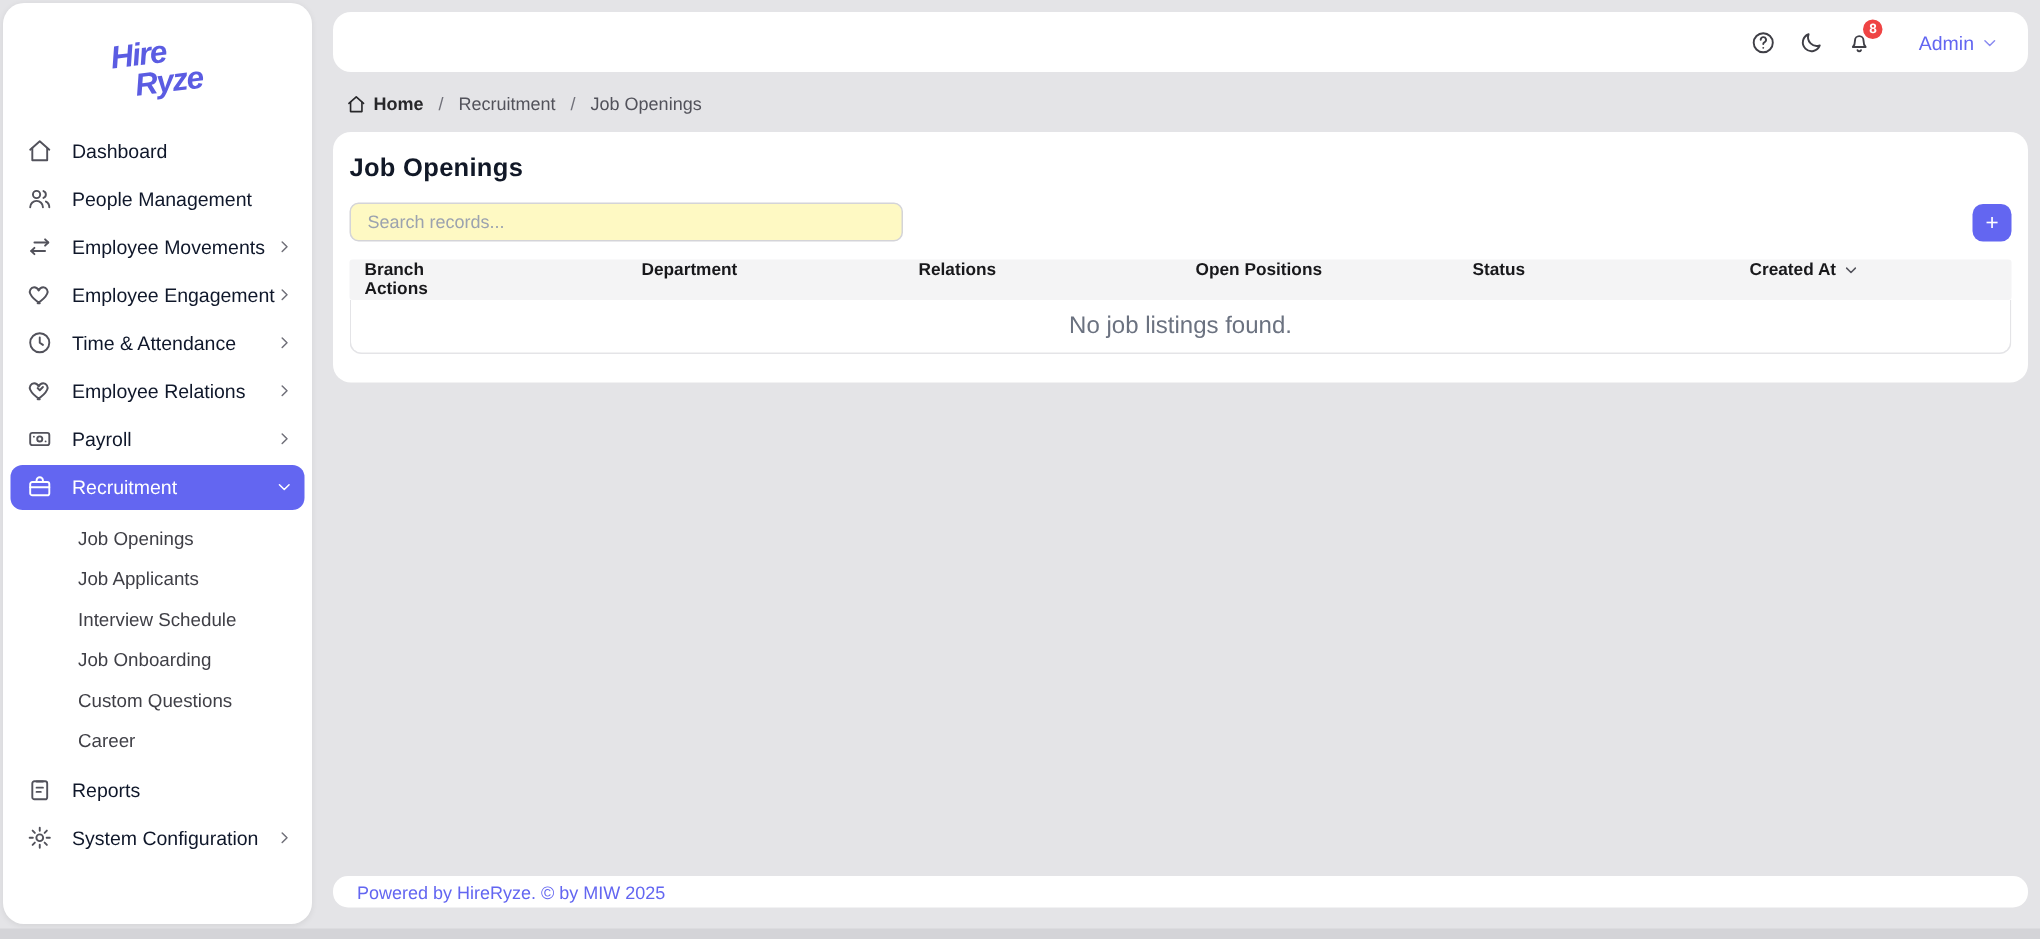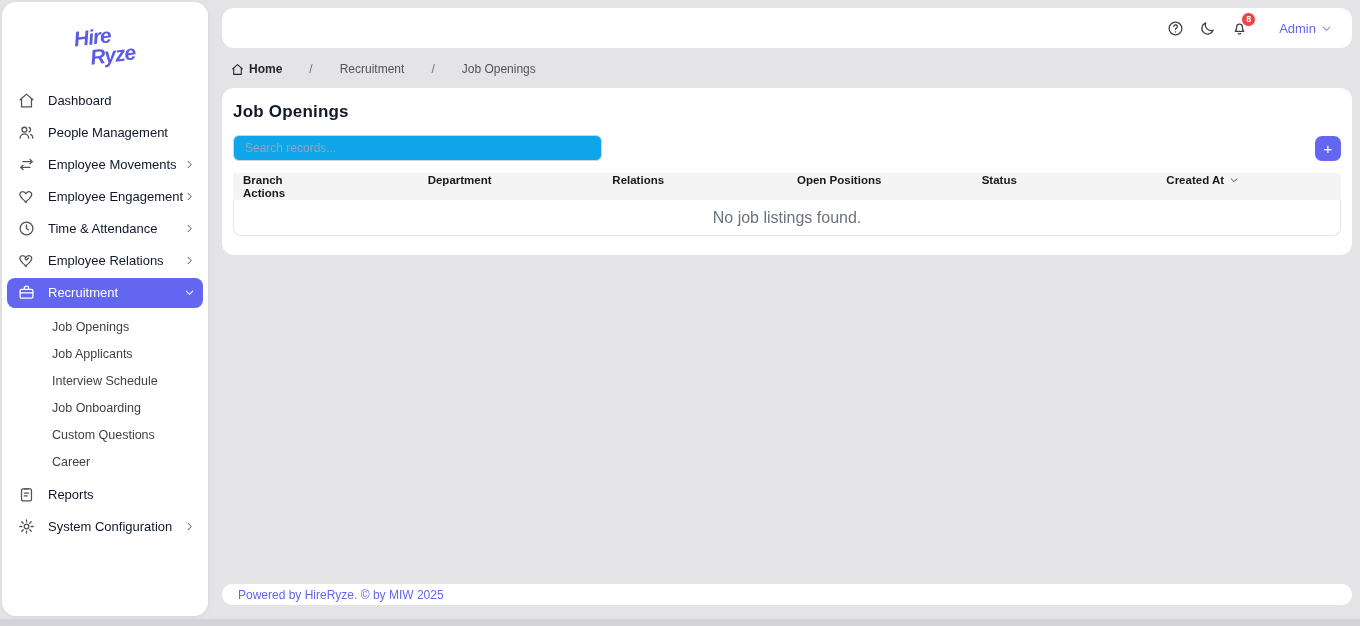--- a/index.html
+++ b/index.html
@@ -70,39 +70,39 @@
   .admin {
     color:#6366f1; font-size:13px; display:flex; align-items:center; gap:5px;
     margin-left:16px; cursor:pointer;
   }
   .admin .chev-sm { width:11px; height:11px; color:#8b8cf0; }
   .admin .chev-sm svg { width:11px; height:11px; }
 
   
   .breadcrumb {
     position:absolute; left:231px; top:61px; height:16px;
-    display:flex; align-items:center; gap:27px; font-size:12px; color:#52525b;
+    display:flex; align-items:center; gap:10px; font-size:12px; color:#52525b;
   }
   .bc-home { display:flex; align-items:center; gap:5px; color:#27272a; font-weight:bold; cursor:pointer; }
   .bc-home .hicon { width:13px; height:13px; color:#27272a; }
   .bc-home .hicon svg { width:13px; height:13px; }
   .bc-sep { color:#71717a; }
   .bc-link { color:#52525b; cursor:pointer; }
 
   
   .main-card {
     position:absolute; left:222px; top:88px; width:1130px; height:167px;
     background:#ffffff; border-radius:12px; padding:12px 11px 0;
   }
   .page-title { font-size:17px; font-weight:bold; color:#111827; margin:2px 0 13px; letter-spacing:.2px; }
   .controls { display:flex; justify-content:space-between; align-items:center; margin-bottom:12px; }
   .search-input {
     width:369px; height:26px; border:1px solid #d4d4d8; border-radius:6px;
     padding:0 11px; font-size:12px; color:#374151; outline:none;
-    font-family:"Liberation Sans", sans-serif; background:#0ea5e9;
+    font-family:"Liberation Sans", sans-serif; background:#fef9c3;
   }
   .search-input::placeholder { color:#9ca3af; }
   .add-btn {
     width:26px; height:25px; background:#6366f1; border:none; border-radius:7px;
     color:#ffffff; font-size:15px; line-height:1; cursor:pointer;
     display:flex; align-items:center; justify-content:center;
     font-family:"Liberation Sans", sans-serif;
   }
   .table-header {
     display:grid; grid-template-columns:repeat(6,1fr);
@@ -220,20 +220,35 @@
           </svg>
       </span>
       <span class="nlabel">Employee Relations</span>
       <span class="chev">
         <svg viewBox="0 0 24 24" fill="none" stroke="currentColor" stroke-width="2.2" stroke-linecap="round" stroke-linejoin="round">
             <polyline points="9 5 16 12 9 19"></polyline>
           </svg>
       </span>
     </div>
 
+    <div class="nav-item">
+      <span class="nicon">
+        <svg viewBox="0 0 24 24" fill="none" stroke="currentColor" stroke-width="1.8" stroke-linecap="round" stroke-linejoin="round">
+            <rect x="3" y="6.5" width="18" height="11.5" rx="2"></rect>
+            <circle cx="12" cy="12.2" r="2.4"></circle>
+            <path d="M6.5 10v.01M17.5 14.5v.01"></path>
+          </svg>
+      </span>
+      <span class="nlabel">Payroll</span>
+      <span class="chev">
+        <svg viewBox="0 0 24 24" fill="none" stroke="currentColor" stroke-width="2.2" stroke-linecap="round" stroke-linejoin="round">
+            <polyline points="9 5 16 12 9 19"></polyline>
+          </svg>
+      </span>
+    </div>
 
     <div class="nav-item active">
       <span class="nicon">
         <svg viewBox="0 0 24 24" fill="none" stroke="currentColor" stroke-width="1.8" stroke-linecap="round" stroke-linejoin="round">
             <rect x="3" y="7.5" width="18" height="12.5" rx="2"></rect>
             <path d="M9 7.5V6a3 3 0 0 1 6 0v1.5"></path>
             <path d="M3 12.5h18"></path>
           </svg>
       </span>
       <span class="nlabel">Recruitment</span>

